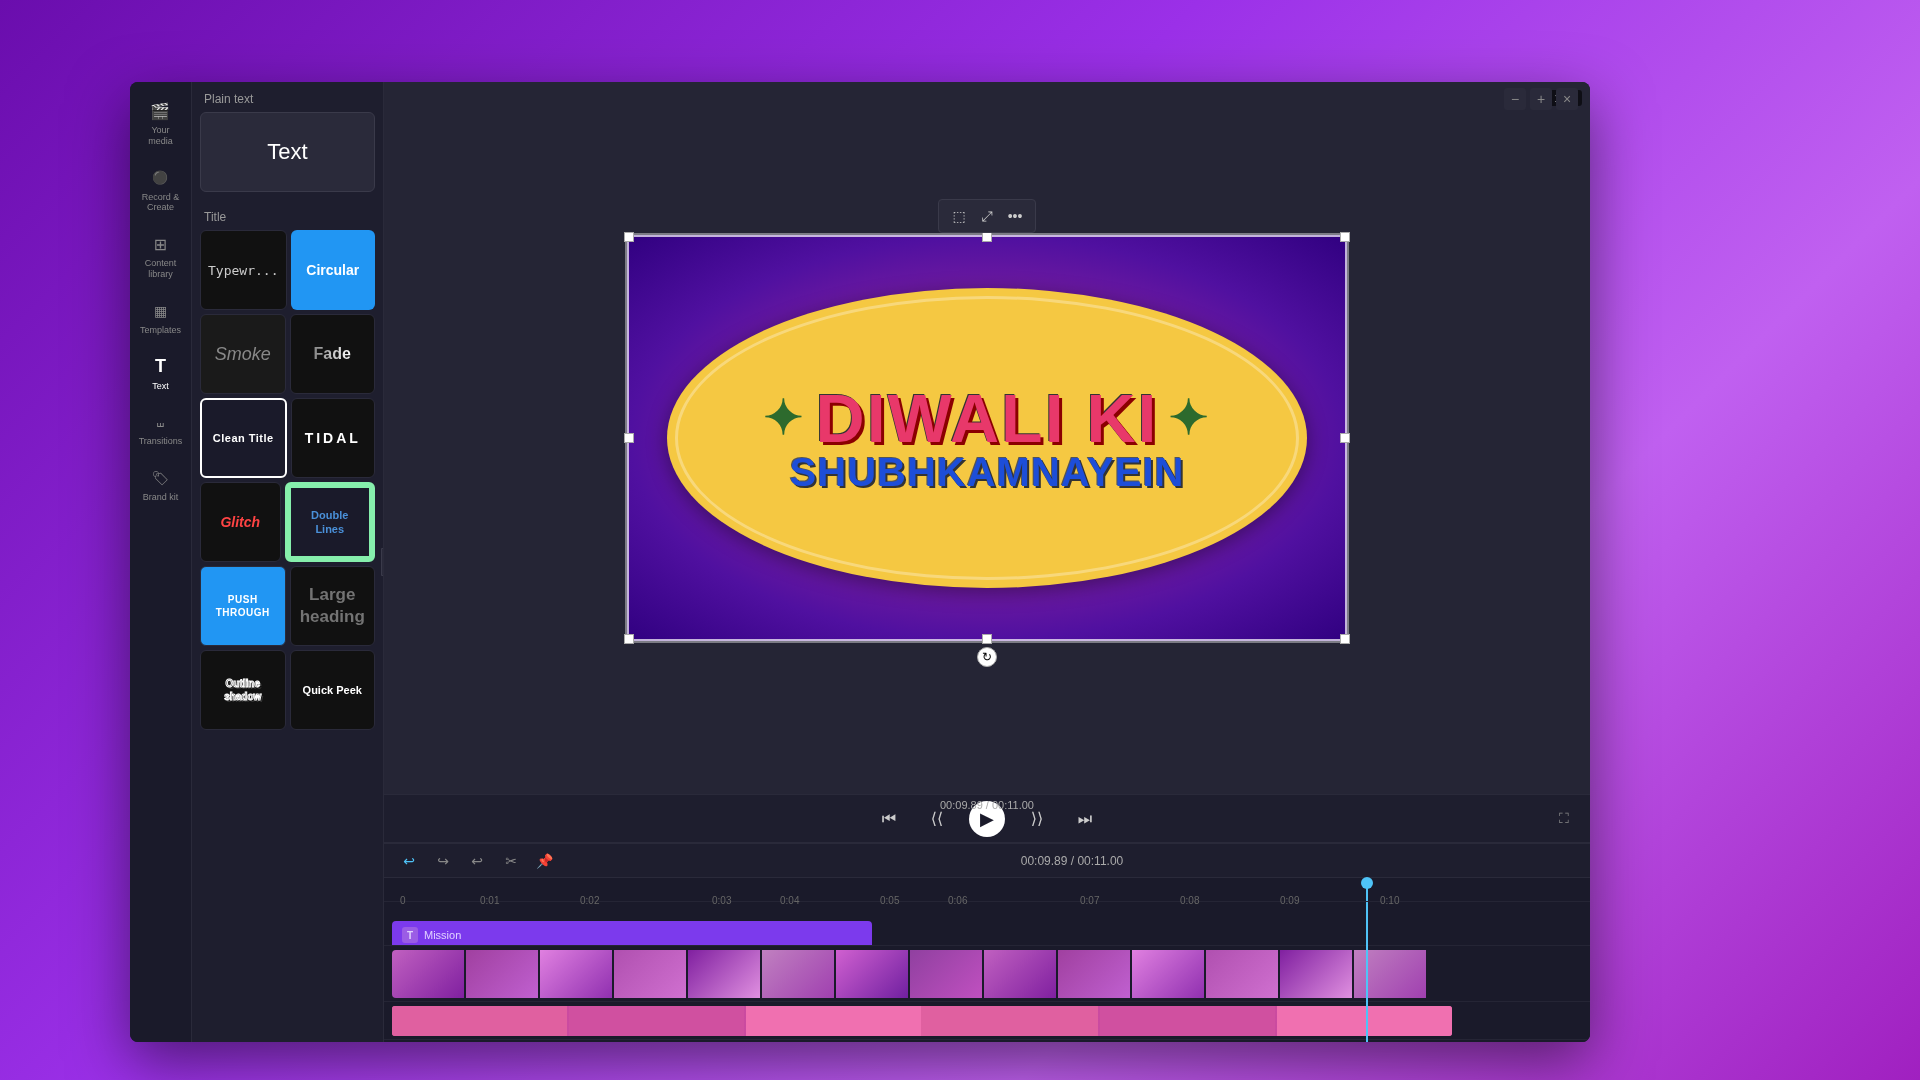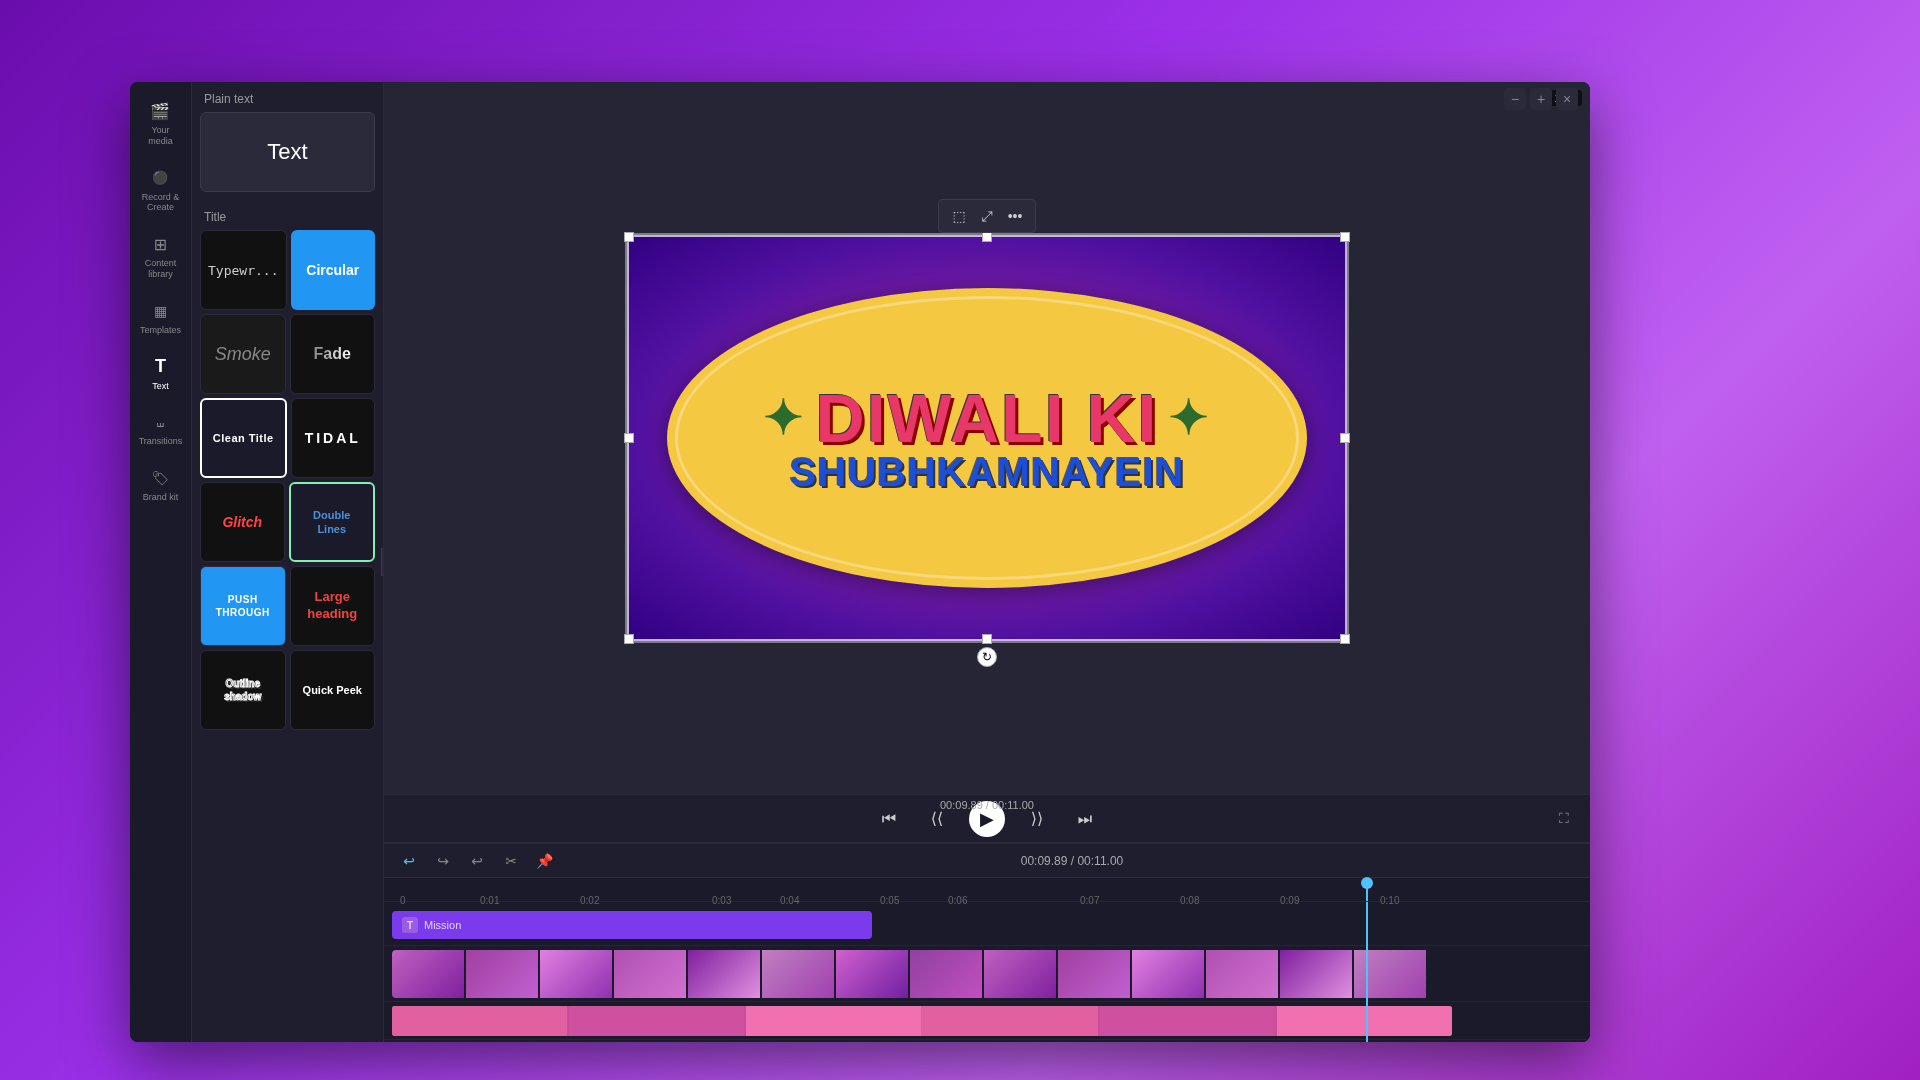--- a/index.html
+++ b/index.html
@@ -267,21 +267,21 @@
     }
     .style-glitch span {
       color: #ff4444;
       font-size: 14px;
       font-weight: 700;
       font-style: italic;
     }
 
     .style-double-lines {
       background: #1a1a2a;
-      border: 2px solid #86efac;
+      border: 6px solid #86efac;
     }
     .style-double-lines span {
       color: #4a90d9;
       font-size: 11px;
       font-weight: 700;
     }
 
     .style-push-through {
       background: #2196F3;
       border: 1px solid #2a2a3a;
@@ -291,22 +291,22 @@
       font-size: 10px;
       font-weight: 900;
       letter-spacing: 0.5px;
     }
 
     .style-large-heading {
       background: #111;
       border: 1px solid #2a2a3a;
     }
     .style-large-heading span {
-      color: #ef4444;
-      font-size: 13px;
+      color: #737373;
+      font-size: 17px;
       font-weight: 700;
       text-align: center;
       line-height: 1.3;
     }
 
     .style-outline-shadow {
       background: #111;
       border: 1px solid #2a2a3a;
     }
     .style-outline-shadow span {
@@ -624,21 +624,21 @@
       flex: 1;
       height: 100%;
       position: relative;
       overflow: hidden;
     }
 
     
     .text-track-clip {
       position: absolute;
       left: 8px;
-      top: 9px;
+      top: 19px;
       height: 28px;
       width: 480px;
       background: #7c3aed;
       border-radius: 4px;
       display: flex;
       align-items: center;
       padding: 0 10px;
       color: #e0d0ff;
       font-size: 11px;
       font-weight: 500;

